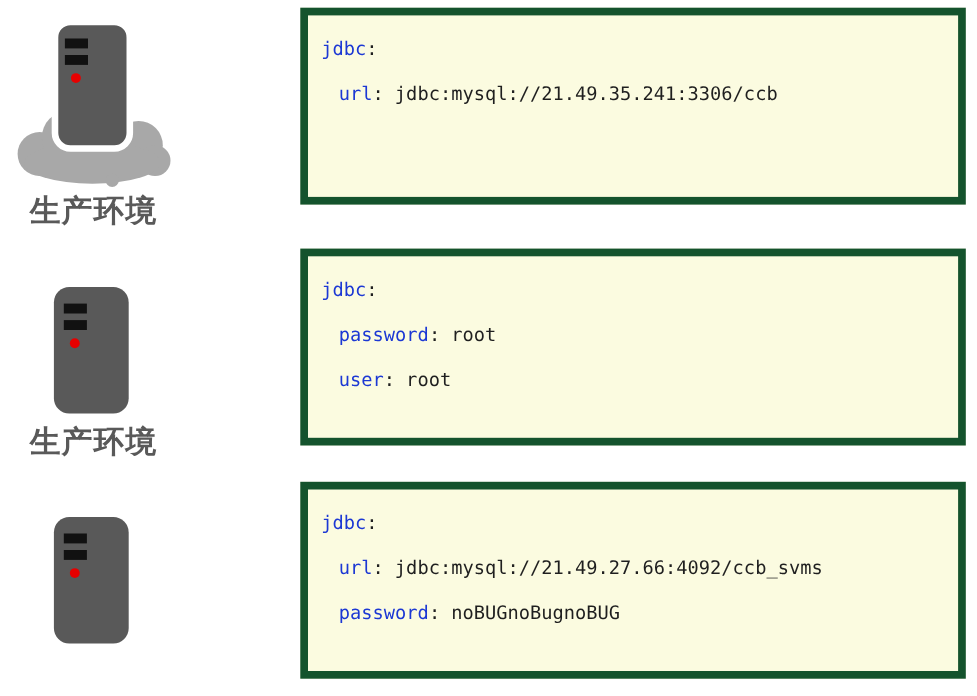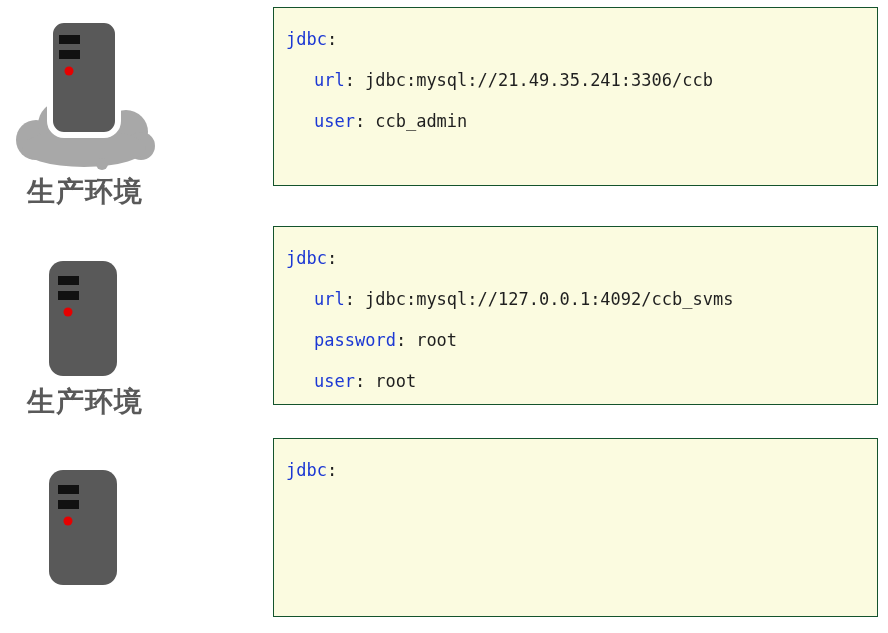--- a/index.html
+++ b/index.html
@@ -30,34 +30,34 @@
   }
 
   
   .config-box {
     position: absolute;
     left: 273px;
     width: 605px;
     height: 179px;
     box-sizing: border-box;
     background: #fbfbe0;
-    border: 1px solid #14532d;
+    border: 7px solid #14532d;
     padding-top: 11px;
     font-family: "DejaVu Sans Mono", "Liberation Mono", monospace;
     font-size: 17px;
     color: #1f1f1f;
     overflow: hidden;
   }
   .code-line {
     height: 41px;
     line-height: 41px;
     white-space: pre;
   }
   .code-line.root  { padding-left: 12px; }
-  .code-line.entry { padding-left: 40px; }
+  .code-line.entry { padding-left: 28px; }
   .key   { color: #1c38d4; }
   .punct { color: #1f1f1f; }
   .val   { color: #1f1f1f; margin-left: 10px; }
 </style>
 </head>
 <body>
 
 <div class="canvas">
 
   <svg class="abs server-svg" style="left:10px; top:98px;" width="146" height="72" viewBox="0 0 146 72">
@@ -77,44 +77,44 @@
     <rect x="13" y="19" width="21" height="9" fill="#111111"></rect>
     <rect x="13" y="34" width="21" height="9" fill="#111111"></rect>
     <circle cx="23" cy="55" r="4.5" fill="#e60000"></circle>
   </svg>
 
   <div class="env-label" style="left:27px; top:173px;text-align:center;">生产环境</div>
 
   <div class="config-box" style="top:7px;">
     <div class="code-line root"><span class="key">jdbc</span><span class="punct">:</span></div>
     <div class="code-line entry"><span class="key">url</span><span class="punct">:</span><span class="val">jdbc:mysql://21.49.35.241:3306/ccb</span></div>
-    <div class="code-line entry"><span class="key">user</span><span class="punct">:</span><span class="val">ccb_admin</span></div>
   </div>
 
   <svg class="abs server-svg" style="left:48px; top:260px;" width="70" height="117" viewBox="0 0 70 117">
     <rect x="1" y="1" width="68" height="115" rx="14" fill="#595959"></rect>
     <rect x="10" y="16" width="21" height="9" fill="#111111"></rect>
     <rect x="10" y="31" width="21" height="9" fill="#111111"></rect>
     <circle cx="20" cy="52" r="4.5" fill="#e60000"></circle>
   </svg>
 
   <div class="env-label" style="left:27px; top:383px;">生产环境</div>
 
   <div class="config-box" style="top:226px;">
     <div class="code-line root"><span class="key">jdbc</span><span class="punct">:</span></div>
-    <div class="code-line entry"><span class="key">url</span><span class="punct">:</span><span class="val">jdbc:mysql://127.0.0.1:4092/ccb_svms</span></div>
     <div class="code-line entry"><span class="key">password</span><span class="punct">:</span><span class="val">root</span></div>
     <div class="code-line entry"><span class="key">user</span><span class="punct">:</span><span class="val">root</span></div>
   </div>
 
   <svg class="abs server-svg" style="left:48px; top:469px;" width="70" height="117" viewBox="0 0 70 117">
     <rect x="1" y="1" width="68" height="115" rx="14" fill="#595959"></rect>
     <rect x="10" y="16" width="21" height="9" fill="#111111"></rect>
     <rect x="10" y="31" width="21" height="9" fill="#111111"></rect>
     <circle cx="20" cy="52" r="4.5" fill="#e60000"></circle>
   </svg>
 
 
   <div class="config-box" style="top:438px;">
     <div class="code-line root"><span class="key">jdbc</span><span class="punct">:</span></div>
+    <div class="code-line entry"><span class="key">url</span><span class="punct">:</span><span class="val">jdbc:mysql://21.49.27.66:4092/ccb_svms</span></div>
+    <div class="code-line entry"><span class="key">password</span><span class="punct">:</span><span class="val">noBUGnoBugnoBUG</span></div>
   </div>
 
 </div>
 
 </body></html>

